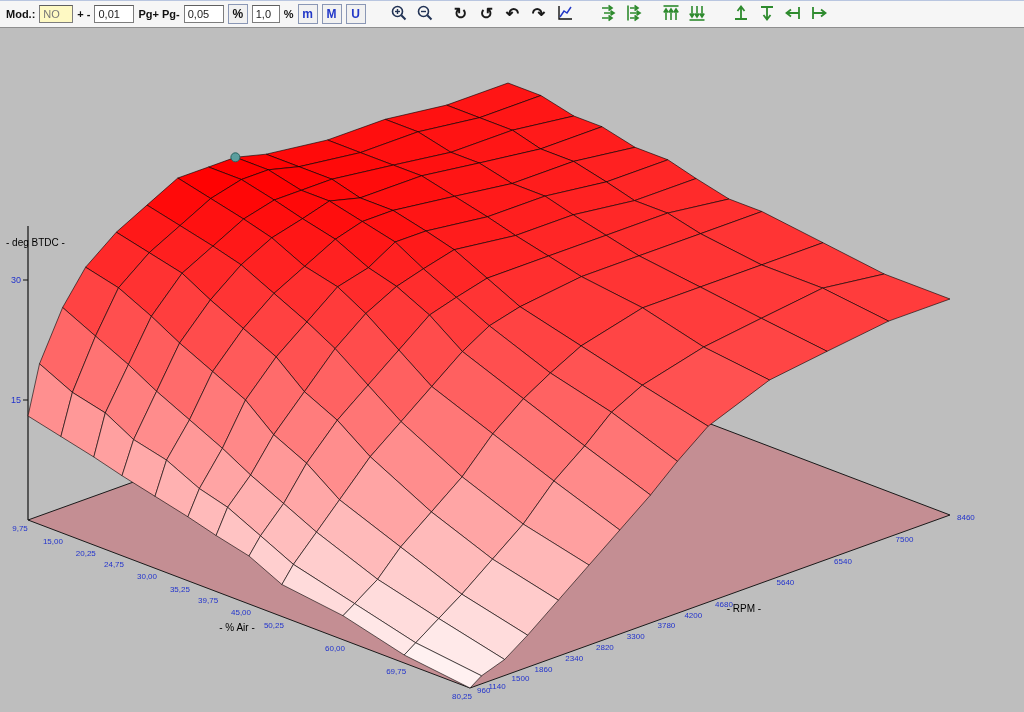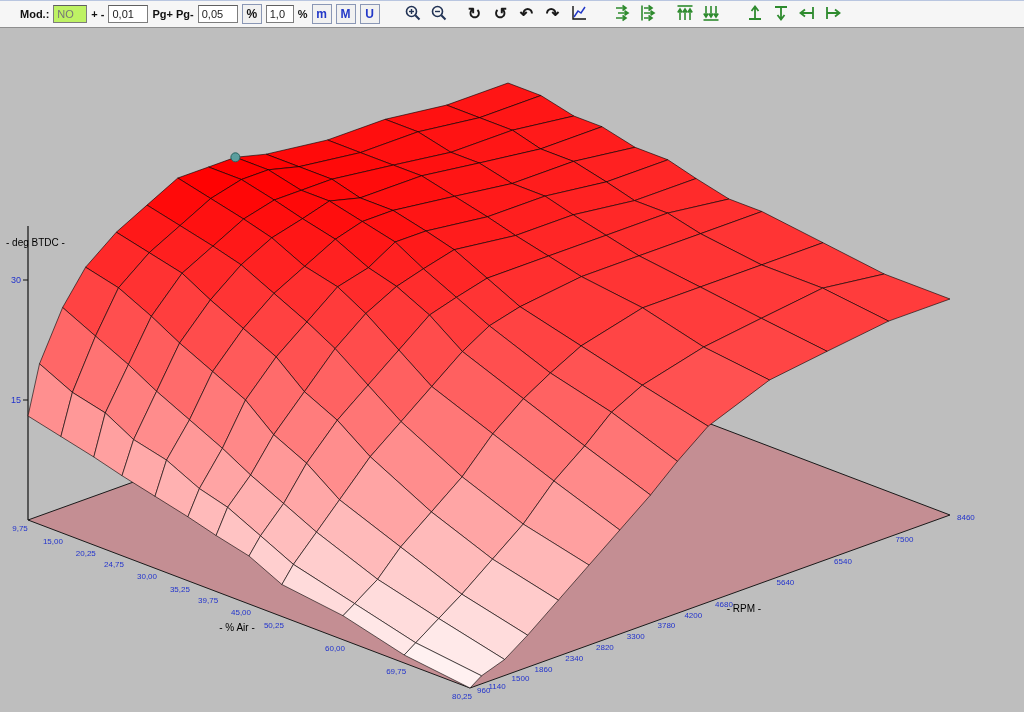--- a/index.html
+++ b/index.html
@@ -6,28 +6,28 @@
   html,body { width:1024px; height:712px; }
   body { font-family: "Liberation Sans", sans-serif; background:#9a9a9a; }
   .app { position:relative; width:1024px; height:712px; background:#bebebe; overflow:hidden; }
 
   .plot-svg { position:absolute; left:0; top:0; }
   svg text { font-family:"Liberation Sans", sans-serif; }
 
   .toolbar {
     position:absolute; left:0; top:0; right:0; height:28px;
     background:#f6f6f6; border-bottom:1px solid #8f8f8f; border-top:1px solid #b9c6e0;
-    display:flex; align-items:center; gap:4px; padding:0 20px; z-index:5;
+    display:flex; align-items:center; gap:4px; padding:0 6px; z-index:5;
   }
   .lbl { font-size:11px; font-weight:bold; color:#111; white-space:nowrap; }
   .field {
     height:18px; font-size:11px; padding:0 3px; color:#222;
     border:1px solid #7d7d7d; border-top-color:#5f5f5f; background:#fff;
   }
-  .field.dim { background:#bef264; color:#777; }
+  .field.dim { background:#fef9c3; color:#777; }
   .w34{width:34px;} .w44{width:40px;} .w28{width:28px;}
   .btn {
     height:20px; min-width:20px; padding:0 3px; font-size:12px; font-weight:bold;
     background:#f1f1f1; border:1px solid #8a97b5; color:#111; cursor:pointer;
   }
   .btn.blue { color:#2238c8; }
   .iconbtn {
     height:22px; min-width:22px; border:none; background:transparent; cursor:pointer;
     display:inline-flex; align-items:center; justify-content:center; padding:0 1px;
   }

